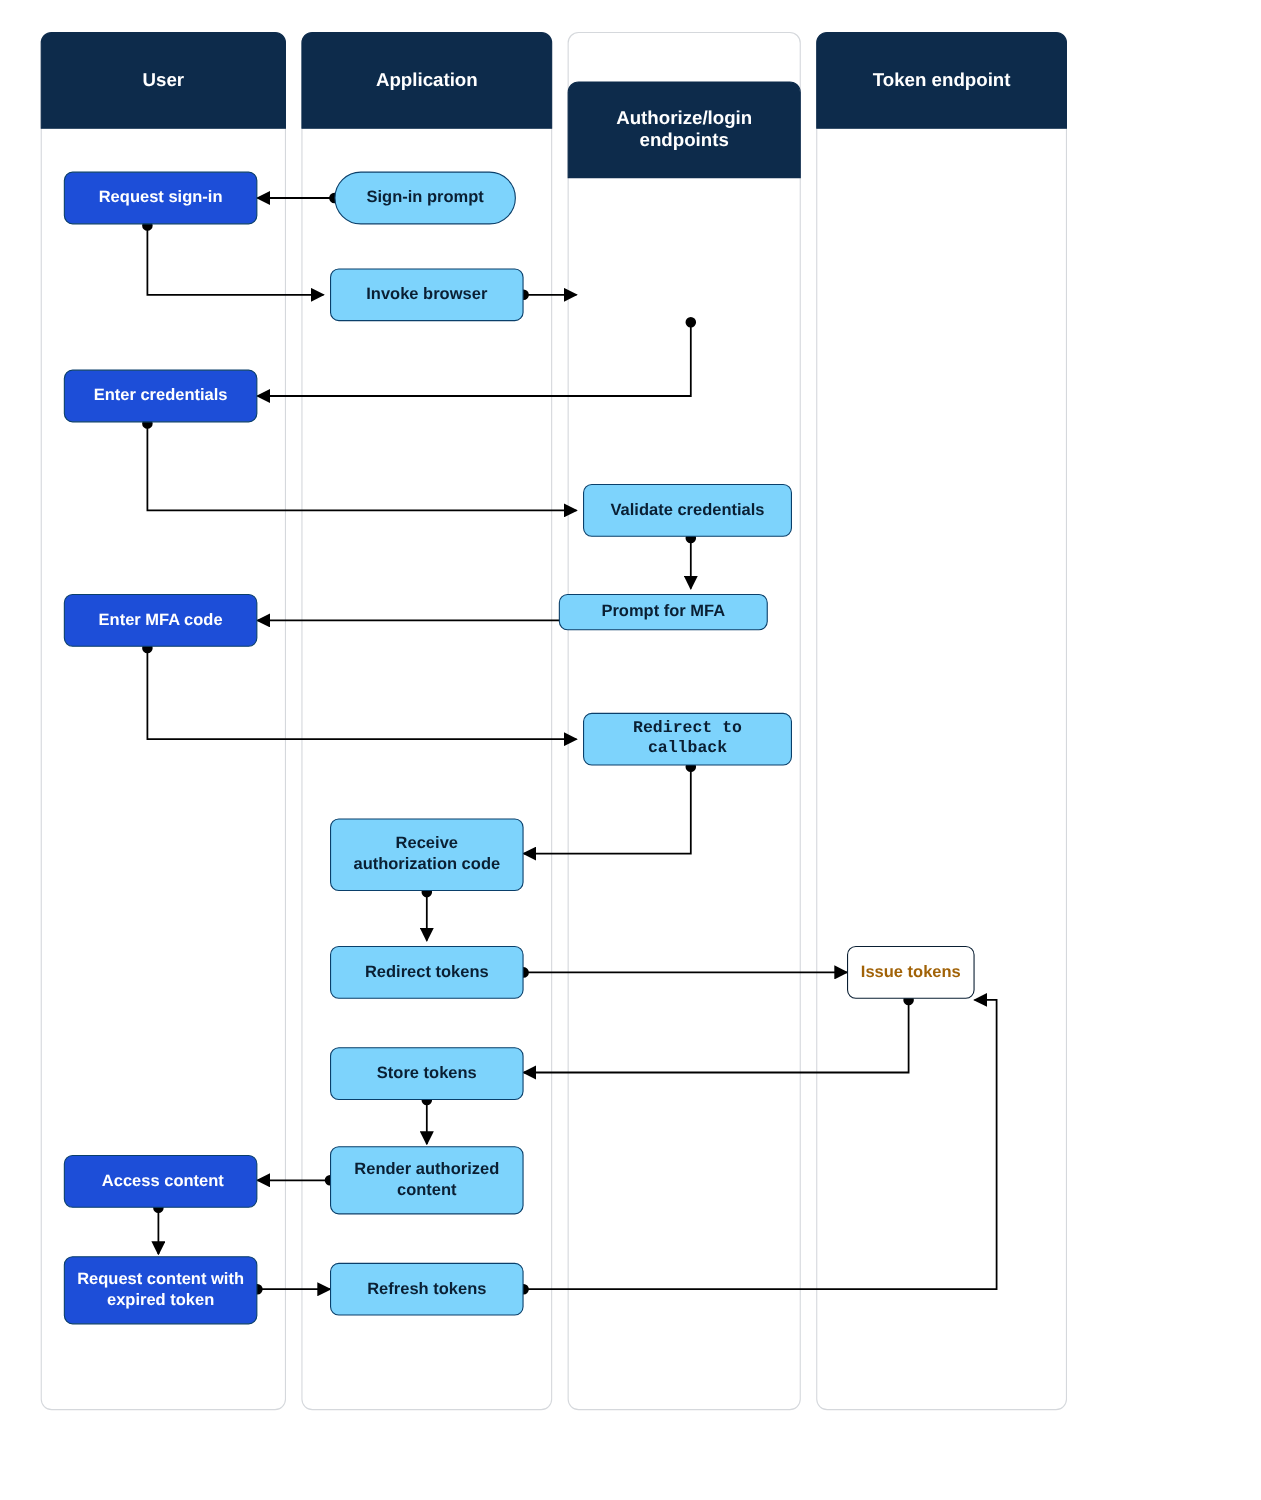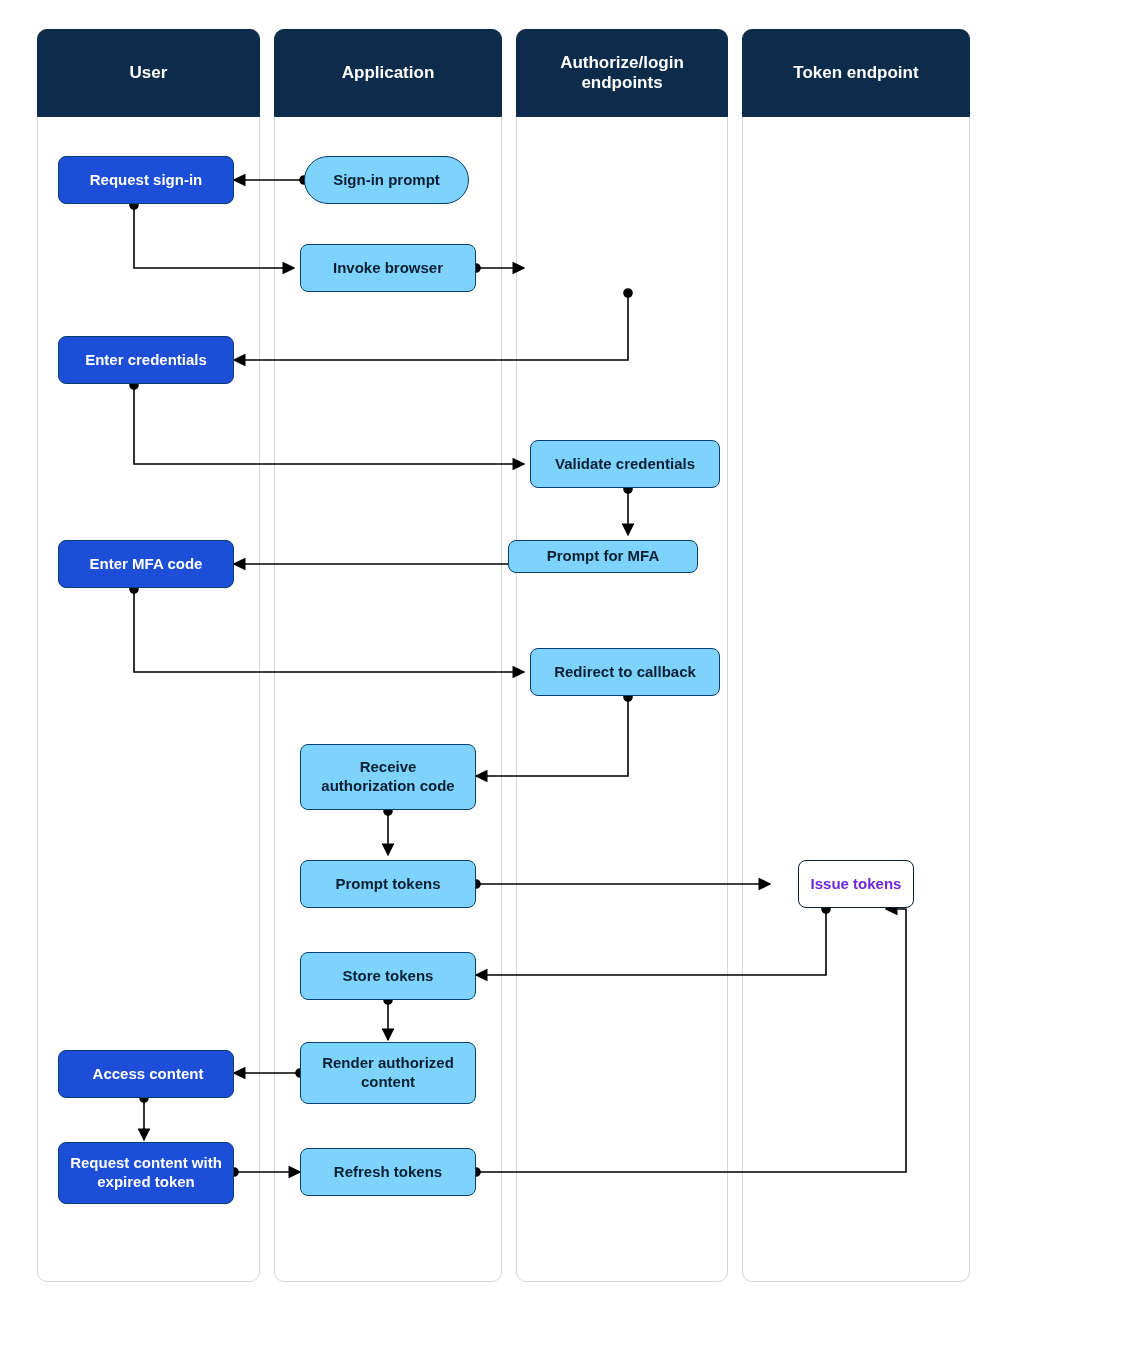--- a/index.html
+++ b/index.html
@@ -64,22 +64,21 @@
     color: #ffffff;
   }
   .node.blue-light {
     background: #7dd3fc;
     border: 1.5px solid #0a3f6a;
     color: #0a1f33;
   }
   .node.white {
     background: #ffffff;
     border: 1.5px solid #0a1f33;
-    color: #6d28d9;
-    margin-left: 28px;
+    color: #a16207;
   }
   .node.pill {
     border-radius: 26px;
   }
 </style>
 </head>
 <body>
 
 <div class="canvas">
 
@@ -87,21 +86,21 @@
   <div class="lane" style="left:274px; width:228px;"></div>
   <div class="lane" style="left:516px; width:212px;"></div>
   <div class="lane" style="left:742px; width:228px;"></div>
 
   <div class="lane-head" style="left:37px;  width:223px;">
       <span>User</span>
     </div>
   <div class="lane-head" style="left:274px; width:228px;">
       <span>Application</span>
     </div>
-  <div class="lane-head" style="left:516px; width:212px;">
+  <div class="lane-head" style="left:516px; width:212px;margin-top:45px;">
       <span>Authorize/login endpoints</span>
     </div>
   <div class="lane-head" style="left:742px; width:228px;">
       <span>Token endpoint</span>
     </div>
 
   <svg class="wires">
     <defs>
       <marker id="arrow" viewBox="0 0 10 10" refX="9" refY="5" markerWidth="8" markerHeight="8" orient="auto-start-reverse">
         <path d="M 0 0 L 10 5 L 0 10 z" fill="#000"></path>
@@ -176,28 +175,28 @@
     </div>
   <div class="node blue-light" style="left:530px; top:440px; width:190px; height:48px;">
       <span>Validate credentials</span>
     </div>
   <div class="node blue-light" style="left:508px; top:540px; width:190px; height:33px;">
       <span>Prompt for MFA</span>
     </div>
   <div class="node blue-dark" style="left:58px; top:540px; width:176px; height:48px;">
       <span>Enter MFA code</span>
     </div>
-  <div class="node blue-light" style="left:530px; top:648px; width:190px; height:48px;">
+  <div class="node blue-light" style="left:530px; top:648px; width:190px; height:48px;font-family:Liberation Mono, monospace;">
       <span>Redirect to callback</span>
     </div>
   <div class="node blue-light" style="left:300px; top:744px; width:176px; height:66px;align-items:center;">
       <span>Receive authorization code</span>
     </div>
   <div class="node blue-light" style="left:300px; top:860px; width:176px; height:48px;">
-      <span>Prompt tokens</span>
+      <span>Redirect tokens</span>
     </div>
   <div class="node white" style="left:770px; top:860px; width:116px; height:48px;">
       <span>Issue tokens</span>
     </div>
   <div class="node blue-light" style="left:300px; top:952px; width:176px; height:48px;">
       <span>Store tokens</span>
     </div>
   <div class="node blue-light" style="left:300px; top:1042px; width:176px; height:62px;">
       <span>Render authorized content</span>
     </div>

